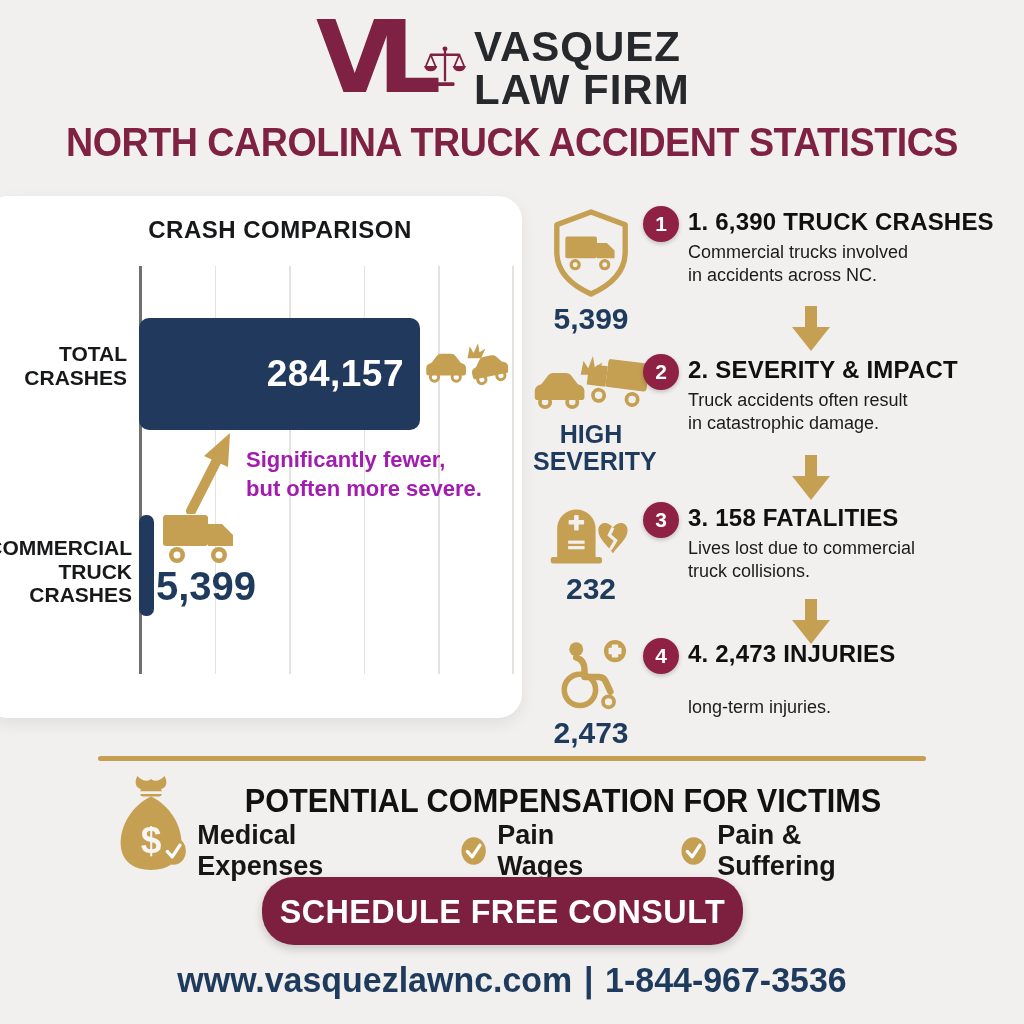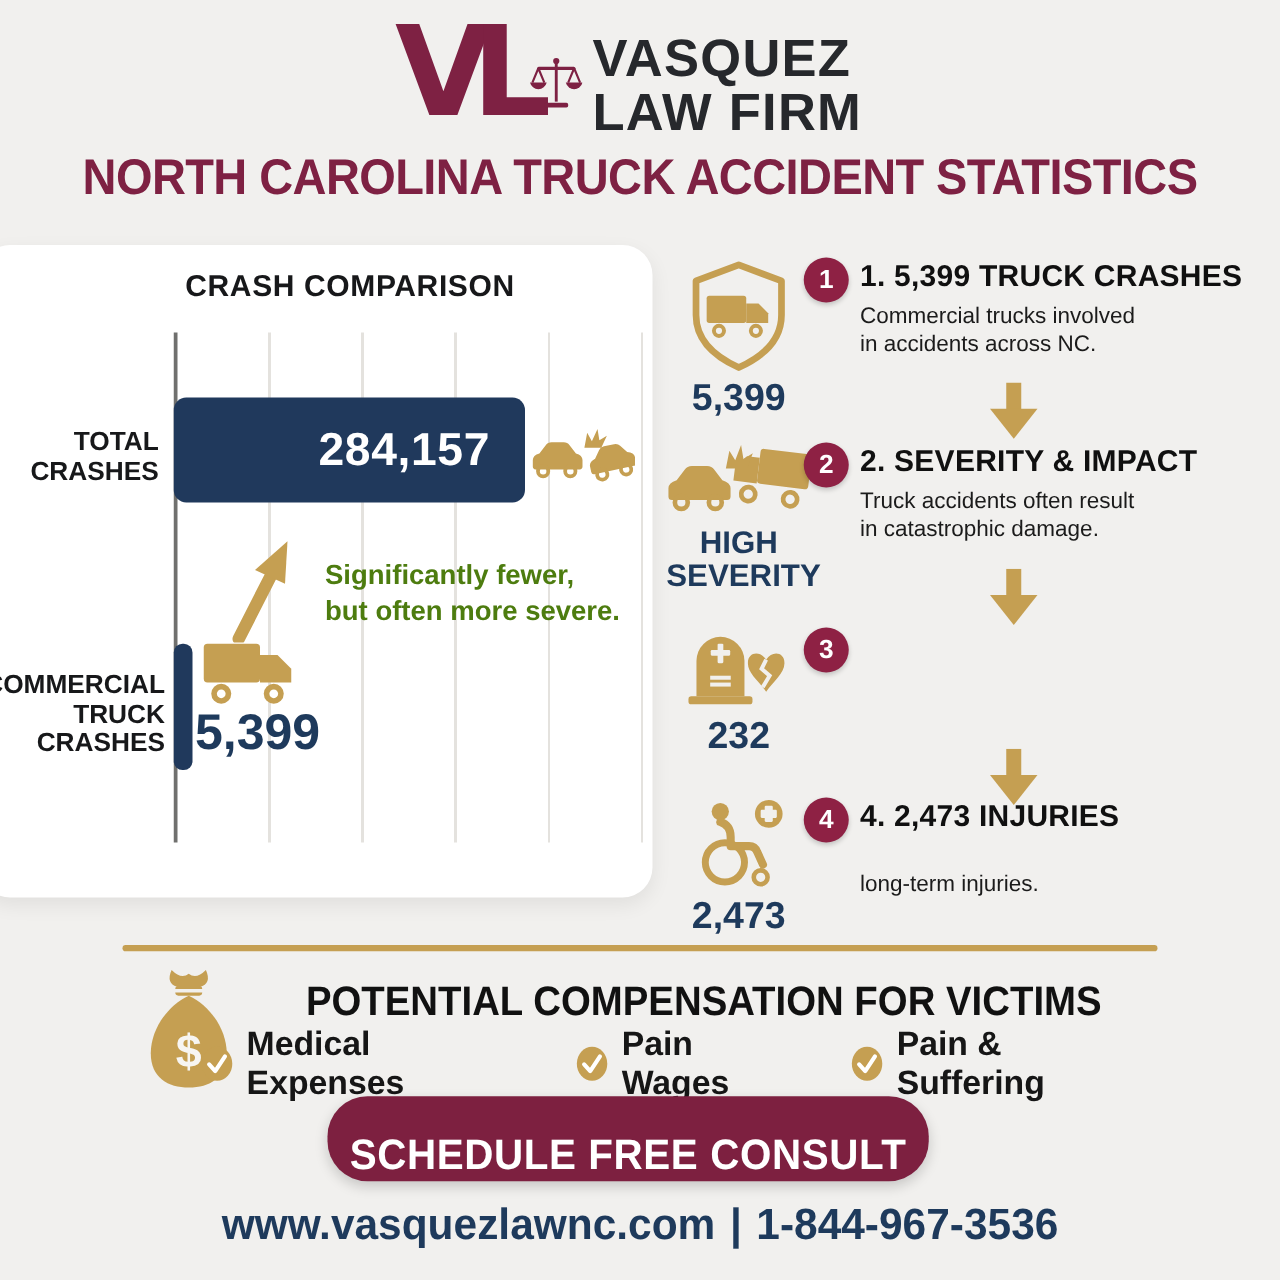--- a/index.html
+++ b/index.html
@@ -16,34 +16,34 @@
   .page-title{position:absolute;left:0;top:120px;width:100%;text-align:center;font-size:40px;
     font-weight:bold;color:#7e2143;transform:scaleX(.94);letter-spacing:-.5px;}
 
   
   .chart-card{position:absolute;left:-16px;top:196px;width:538px;height:522px;background:#fff;
     border-radius:24px;box-shadow:0 6px 16px rgba(0,0,0,.07);}
   .chart-title{position:absolute;left:150px;top:20px;width:292px;text-align:center;font-size:24px;
     font-weight:bold;color:#17181a;letter-spacing:.5px;}
   .plot{position:absolute;left:155px;top:70px;width:374px;height:408px;border-left:3px solid #70706e;
     background:repeating-linear-gradient(to right,transparent 0 72.5px,#e4e2de 72.5px 74.5px);}
-  .bar-total{position:absolute;left:155px;top:122px;width:281px;height:84px;background:#20395c;
+  .bar-total{position:absolute;left:155px;top:122px;width:281px;height:112px;background:#20395c;
     border-radius:10px;display:flex;align-items:center;justify-content:flex-end;
-    padding-right:28px;box-sizing:border-box;}
+    padding-right:16px;box-sizing:border-box;}
   .bar-total .value{font-size:37px;font-weight:bold;color:#fff;letter-spacing:.5px;}
   .label-total{position:absolute;left:10px;top:146px;width:133px;text-align:right;font-size:21px;
     font-weight:bold;line-height:1.12;color:#17181a;}
   .label-commercial{position:absolute;left:0;top:340px;width:148px;text-align:right;font-size:21px;
     font-weight:bold;line-height:1.12;color:#17181a;}
   .crash-icon{position:absolute;left:440px;top:140px;}
   .bar-commercial{position:absolute;left:155px;top:319px;width:15px;height:101px;background:#20395c;border-radius:7px;}
   .truck-icon-chart{position:absolute;left:178px;top:316px;}
   .value-commercial{position:absolute;left:172px;top:368px;font-size:40px;font-weight:bold;color:#1e3a5c;}
   .up-arrow{position:absolute;left:196px;top:234px;}
-  .annotation{position:absolute;left:276px;top:250px;font-size:22px;font-weight:bold;color:#4d7c0f;line-height:1.3;}
+  .annotation{position:absolute;left:262px;top:250px;font-size:22px;font-weight:bold;color:#a21caf;line-height:1.3;}
 
   
   .stat-item{position:absolute;left:539px;width:482px;display:flex;}
   .stat1{top:208px}.stat2{top:356px}.stat3{top:504px}.stat4{top:640px}
   .icon-col{width:104px;flex:none;display:flex;flex-direction:column;align-items:center;row-gap:5px;}
   .stat-num{font-size:30px;font-weight:bold;color:#1e3a5c;text-align:center;line-height:1.08;}
   .stat-wide{font-size:25px;width:116px;}
   .content-col{display:flex;gap:9px;align-items:flex-start;}
   .badge{width:36px;height:36px;border-radius:50%;background:#8e2144;color:#fff;font-weight:bold;
     font-size:21px;display:flex;align-items:center;justify-content:center;flex:none;margin-top:-2px;
@@ -57,21 +57,21 @@
   .divider{position:absolute;left:98px;top:756px;width:828px;height:5px;background:#c59f52;border-radius:3px;}
   .moneybag{position:absolute;left:112px;top:774px;}
   .comp-heading{position:absolute;left:183px;top:782px;width:760px;text-align:center;font-size:33px;
     font-weight:bold;color:#111;transform:scaleX(.93);}
   .comp-list{position:absolute;left:160px;top:820px;width:762px;display:flex;justify-content:center;
     align-items:center;gap:36px;}
   .comp-item{display:flex;align-items:center;gap:10px;font-size:27px;font-weight:bold;color:#161616;}
 
   
   .cta{position:absolute;left:262px;top:877px;width:481px;height:68px;background:#7d2040;border-radius:32px;
-    display:flex;align-items:flex-end;justify-content:center;box-shadow:0 4px 10px rgba(0,0,0,.18);cursor:pointer;border:none;}
+    display:flex;align-items:center;justify-content:center;box-shadow:0 4px 10px rgba(0,0,0,.18);cursor:pointer;border:none;}
   .cta span{color:#fff;font-size:34px;font-weight:bold;letter-spacing:.5px;transform:scaleX(.95);white-space:nowrap;}
   .contact{position:absolute;left:0;top:960px;width:100%;display:flex;justify-content:center;
     align-items:baseline;gap:12px;color:#1e3a5c;font-weight:bold;font-size:35px;transform:scaleX(.97);}
 </style>
 </head>
 <body>
 
 <div id="app">
 
   <div class="logo-monogram">VL</div>
@@ -151,21 +151,21 @@
             <circle cx="15" cy="43" r="3.5" fill="#f1f0ee"></circle>
           <circle cx="57" cy="43" r="8" fill="#c59f52"></circle>
             <circle cx="57" cy="43" r="3.5" fill="#f1f0ee"></circle>
         </g>
       </svg>
       <div class="stat-num">5,399</div>
     </div>
     <div class="content-col">
       <div class="badge">1</div>
       <div class="text-col">
-        <h3>1. 5,399 TRUCK CRASHES</h3>
+        <h3>1. 6,390 TRUCK CRASHES</h3>
         <p><span>Commercial trucks involved</span><br><span>in accidents across NC.</span></p>
       </div>
     </div>
   </div>
   <svg class="flow-arrow fa1" width="44" height="46" viewBox="0 0 44 46">
     <rect x="16" y="0" width="12" height="23" fill="#c59f52"></rect>
       <polygon points="3,21 41,21 22,45" fill="#c59f52"></polygon>
   </svg>
 
   <div class="stat-item stat2">
@@ -206,20 +206,24 @@
         <rect x="22" y="40" width="18" height="3.5" fill="#f1f0ee"></rect>
         <rect x="22" y="46" width="18" height="3.5" fill="#f1f0ee"></rect>
         <rect x="3" y="58" width="56" height="7" rx="2.5" fill="#c59f52"></rect>
         <path d="M71 26 C66 18 55 19 55 29 C55 38 65 45 71 54 C77 45 87 38 87 29 C87 19 76 18 71 26 Z" fill="#c59f52"></path>
         <polyline points="71,26 67,34 74,40 68,50" fill="none" stroke="#f1f0ee" stroke-width="3.5"></polyline>
       </svg>
       <div class="stat-num">232</div>
     </div>
     <div class="content-col">
       <div class="badge">3</div>
+      <div class="text-col">
+        <h3>3. 158 FATALITIES</h3>
+        <p><span>Lives lost due to commercial</span><br><span>truck collisions.</span></p>
+      </div>
     </div>
   </div>
   <svg class="flow-arrow fa3" width="44" height="46" viewBox="0 0 44 46">
     <rect x="16" y="0" width="12" height="23" fill="#c59f52"></rect>
       <polygon points="3,21 41,21 22,45" fill="#c59f52"></polygon>
   </svg>
 
   <div class="stat-item stat4">
     <div class="icon-col">
       <svg width="76" height="72" viewBox="0 0 80 78">

